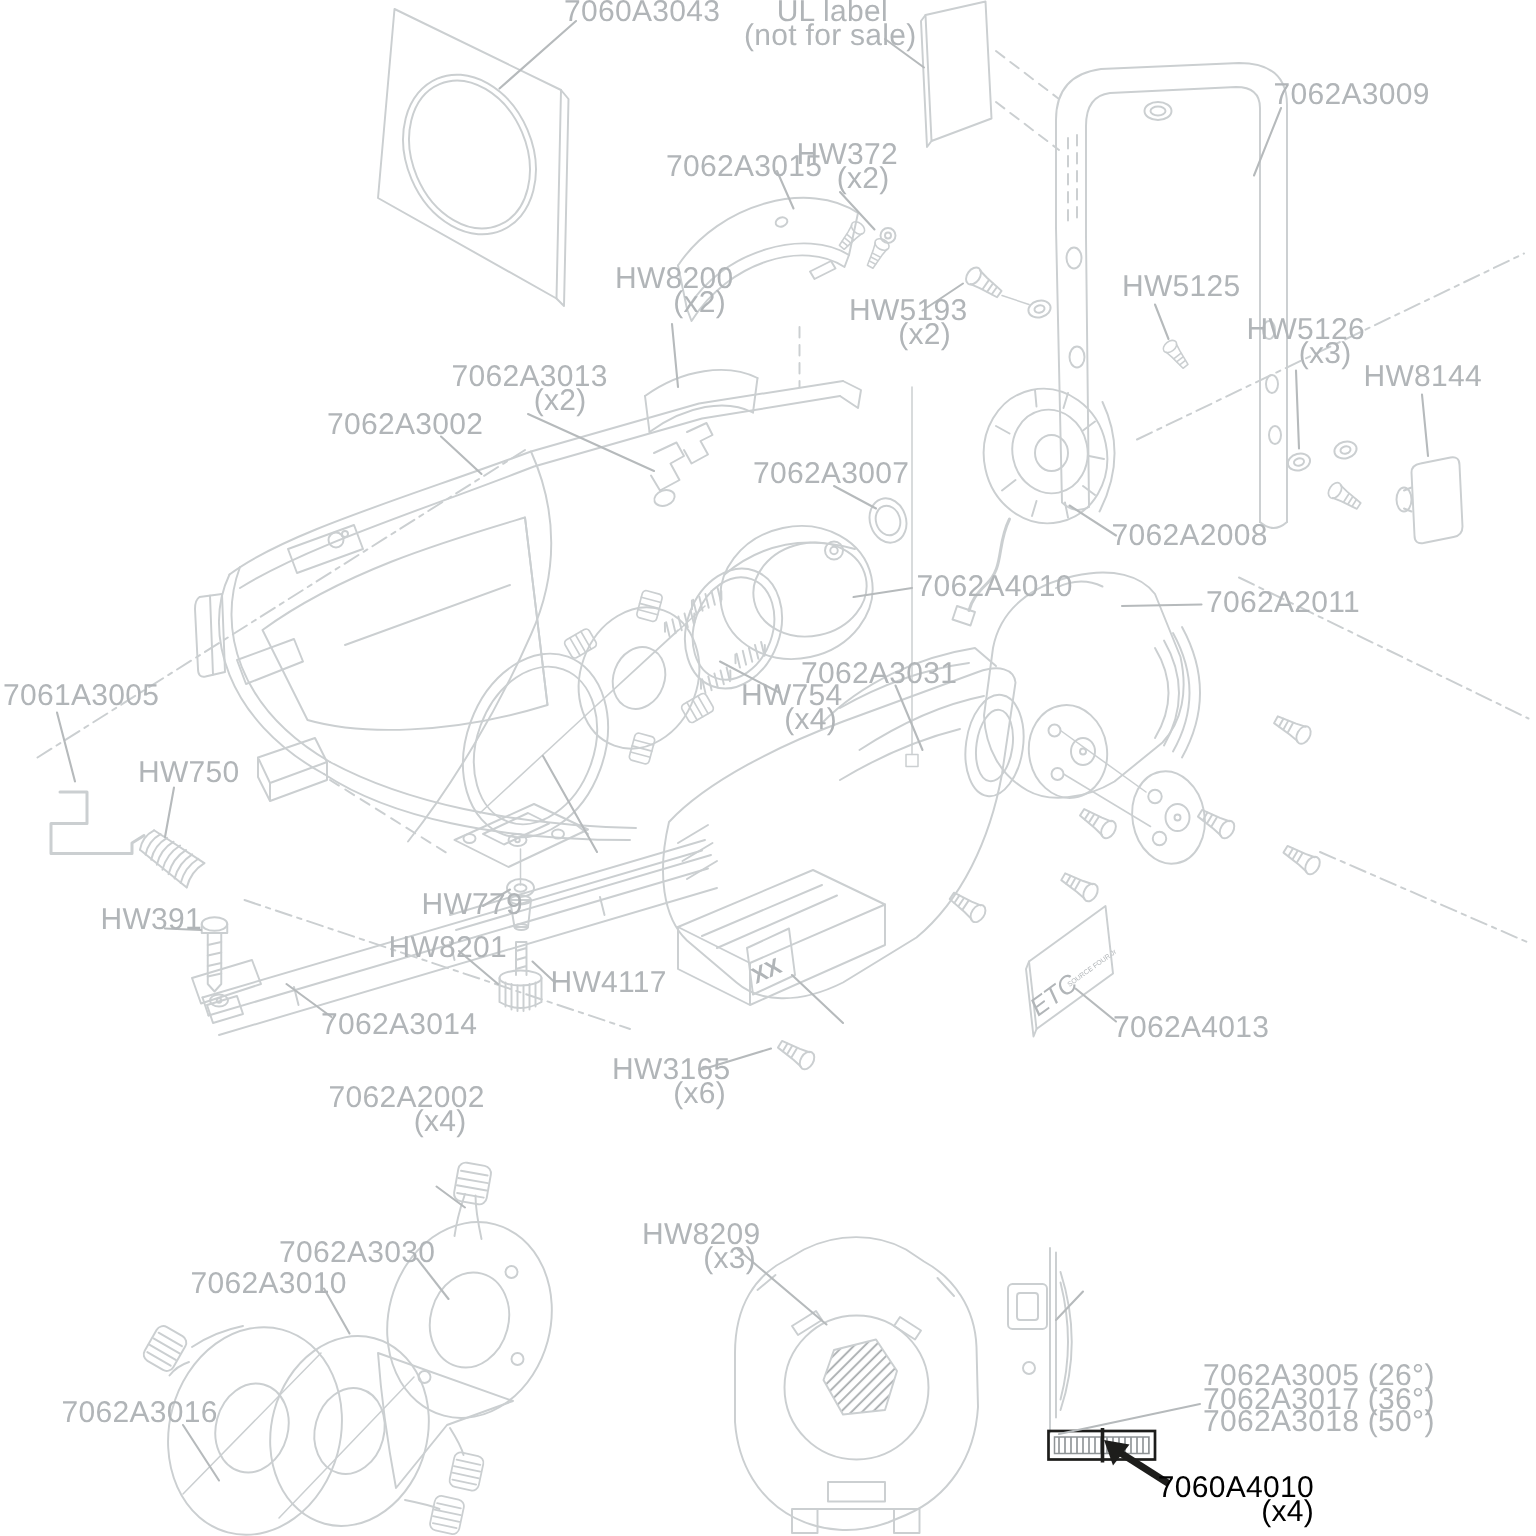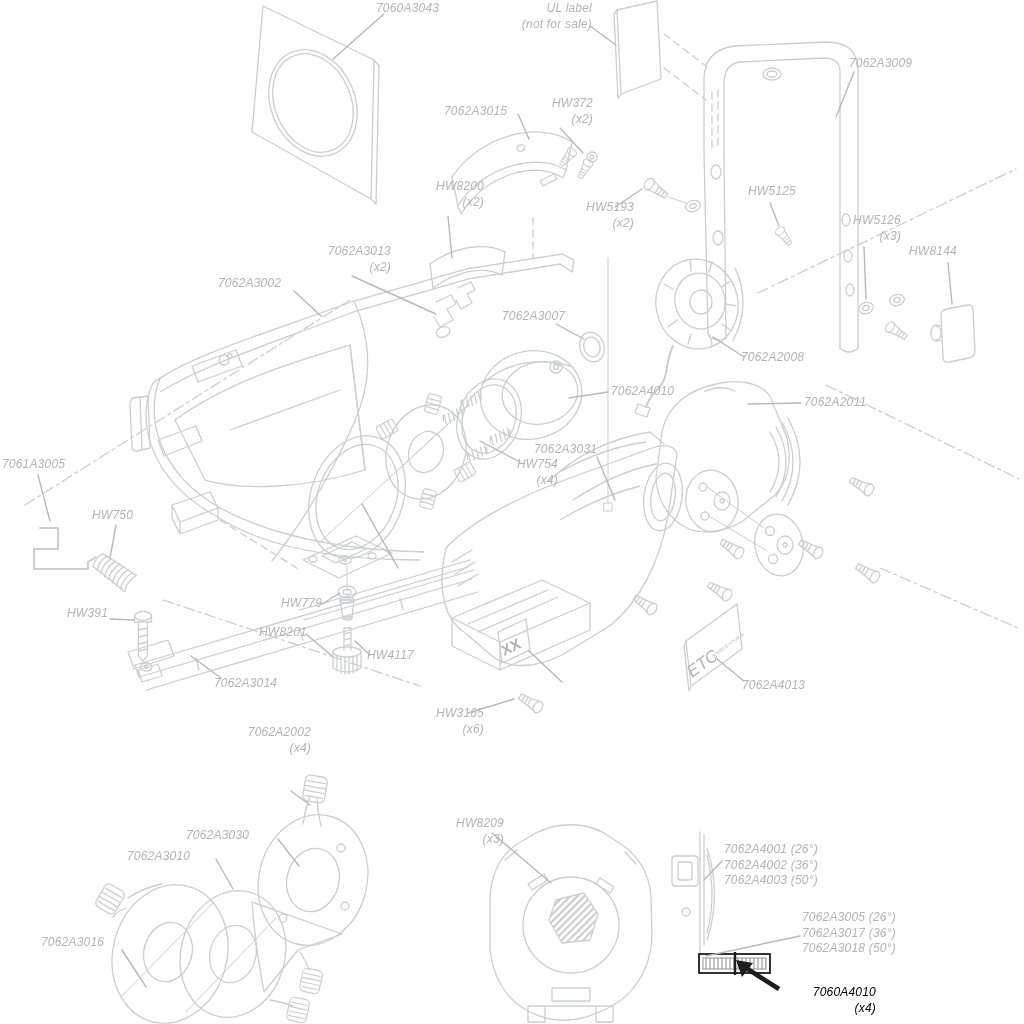--- a/index.html
+++ b/index.html
@@ -1,20 +1,20 @@
 <!DOCTYPE html>
 <html><head>
 <meta charset="utf-8">
 <style>
   html,body{margin:0;padding:0;background:#ffffff;}
   .stage{position:relative;width:1024px;height:1024px;background:#fff;overflow:hidden;
          font-family:"Liberation Sans", sans-serif;}
   .stage svg{position:absolute;left:0;top:0;}
-  .lbl{position:absolute;color:#b1b5b8;font-size:12px;line-height:15.5px;
-       letter-spacing:.2px;white-space:nowrap;font-style:italic;}
+  .lbl{position:absolute;color:#b1b5b8;font-size:20px;line-height:15.5px;
+       letter-spacing:.2px;white-space:nowrap;}
   .lbl span{display:block;}
   .lbl.center{text-align:right;}
   .lbl.dark{color:#000000;}
   .s{stroke:#cbcfd1;fill:none;stroke-width:1.3;stroke-linecap:round;stroke-linejoin:round;}
   .s2{stroke-width:2;}
   .thin{stroke-width:1;}
   .ld{stroke:#b6babc;fill:none;stroke-width:1.4;stroke-linecap:round;}
   .dd{stroke-dasharray:11 4 3 4;}
   .dsh{stroke-dasharray:7 5;}
   .blk{stroke:#1d1d1b;fill:none;}
@@ -475,25 +475,20 @@
 <div class="lbl" style="left:127px;top:849px">
       <span>7062A3010</span>
     </div>
 <div class="lbl" style="left:41px;top:935px">
       <span>7062A3016</span>
     </div>
 <div class="lbl center" style="left:428px;top:816px;width:76px">
       <span>HW8209</span>
       <span>(x3)</span>
     </div>
-<div class="lbl" style="left:724px;top:842px">
-      <span>7062A4001 (26°)</span>
-      <span>7062A4002 (36°)</span>
-      <span>7062A4003 (50°)</span>
-    </div>
 <div class="lbl" style="left:802px;top:910px">
       <span>7062A3005 (26°)</span>
       <span>7062A3017 (36°)</span>
       <span>7062A3018 (50°)</span>
     </div>
 <div class="lbl dark center" style="left:756px;top:985px;width:120px">
       <span>7060A4010</span>
       <span>(x4)</span>
     </div>
 

